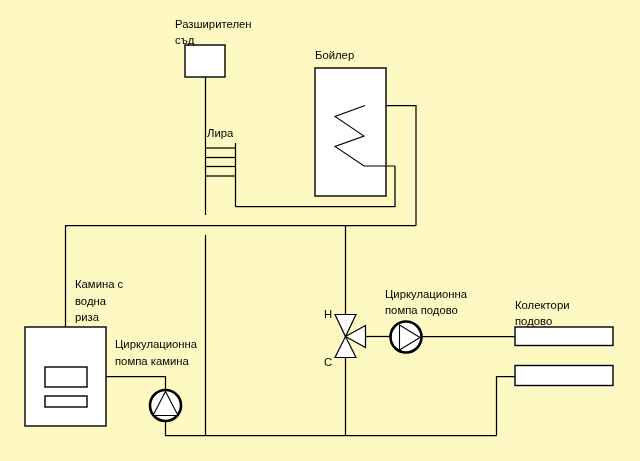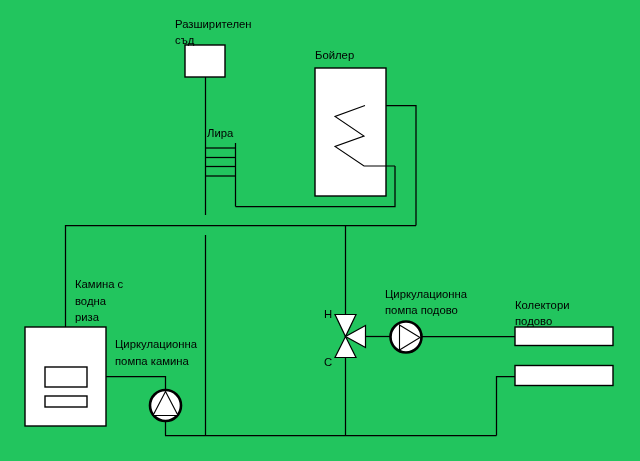--- a/index.html
+++ b/index.html
@@ -4,21 +4,21 @@
 <style>
   html, body {
     margin: 0;
     padding: 0;
     background: #ffffff;
   }
   .stage {
     position: relative;
     width: 640px;
     height: 461px;
-    background: #22c55e;
+    background: #fef9c3;
     overflow: hidden;
   }
   svg text {
     font-family: "Liberation Sans", sans-serif;
     font-size: 11.3px;
     fill: #000000;
   }
   .box {
     fill: #ffffff;
     stroke: #000000;

